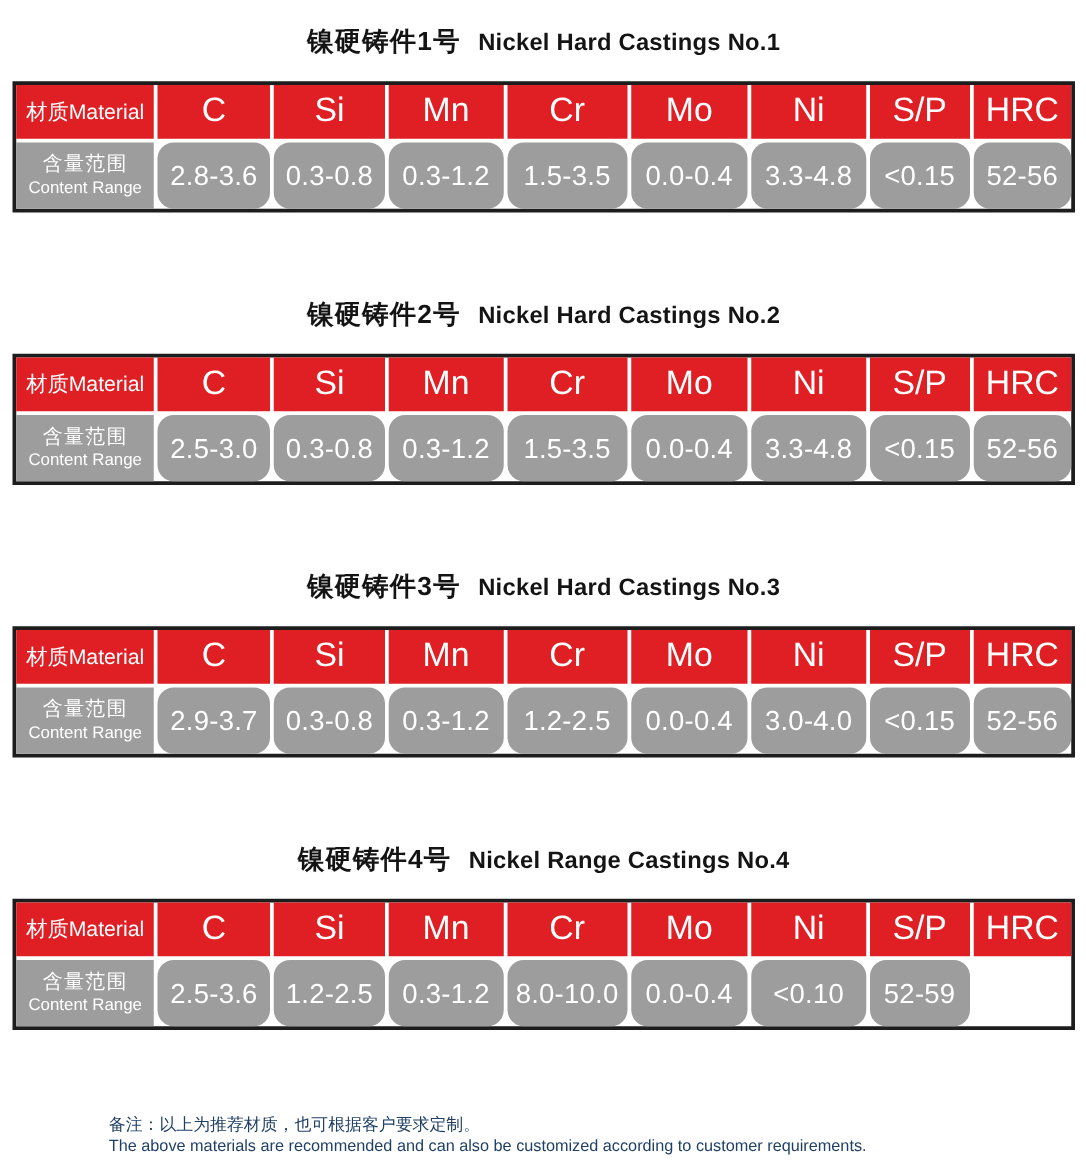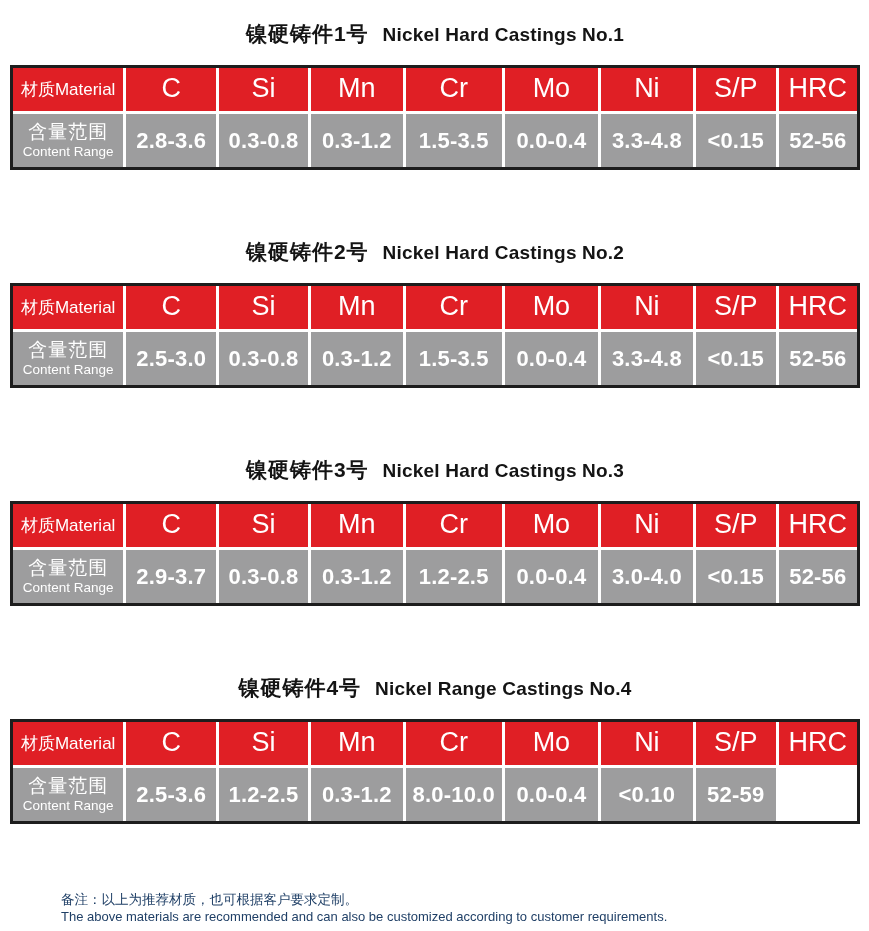--- a/index.html
+++ b/index.html
@@ -47,30 +47,30 @@
     align-items: center;
     justify-content: center;
     color: #ffffff;
     white-space: nowrap;
     overflow: hidden;
   }
   .hcell { background: var(--header-red); }
   .dcell { background: var(--row-gray); }
   .mat   { font-size: 17px; font-weight: 400; }
   .sym   { font-size: 27px; font-weight: 500; padding-bottom: 2px; }
-  .val   { font-size: 22px; font-weight: 700; letter-spacing: 0.2px; }
+  .val   { font-size: 22px; font-weight: 400; letter-spacing: 0.2px; border-radius: 13px; }
   .range {
     flex-direction: column;
     line-height: 1.18;
     font-weight: 500;
   }
-  .range-zh { font-size: 19px; letter-spacing: 1px; }
+  .range-zh { font-size: 16px; letter-spacing: 1px; }
   .range-en { font-size: 13.5px; font-weight: 400; text-align: center; }
   .footer {
-    margin-left: 51px;
+    margin-left: 77px;
     margin-top: 2px;
     color: var(--footer-blue);
     line-height: 1.25;
   }
   .footer-zh { font-size: 13.5px; }
   .footer-en { font-size: 13px; }
 </style>
 </head>
 <body>
 

